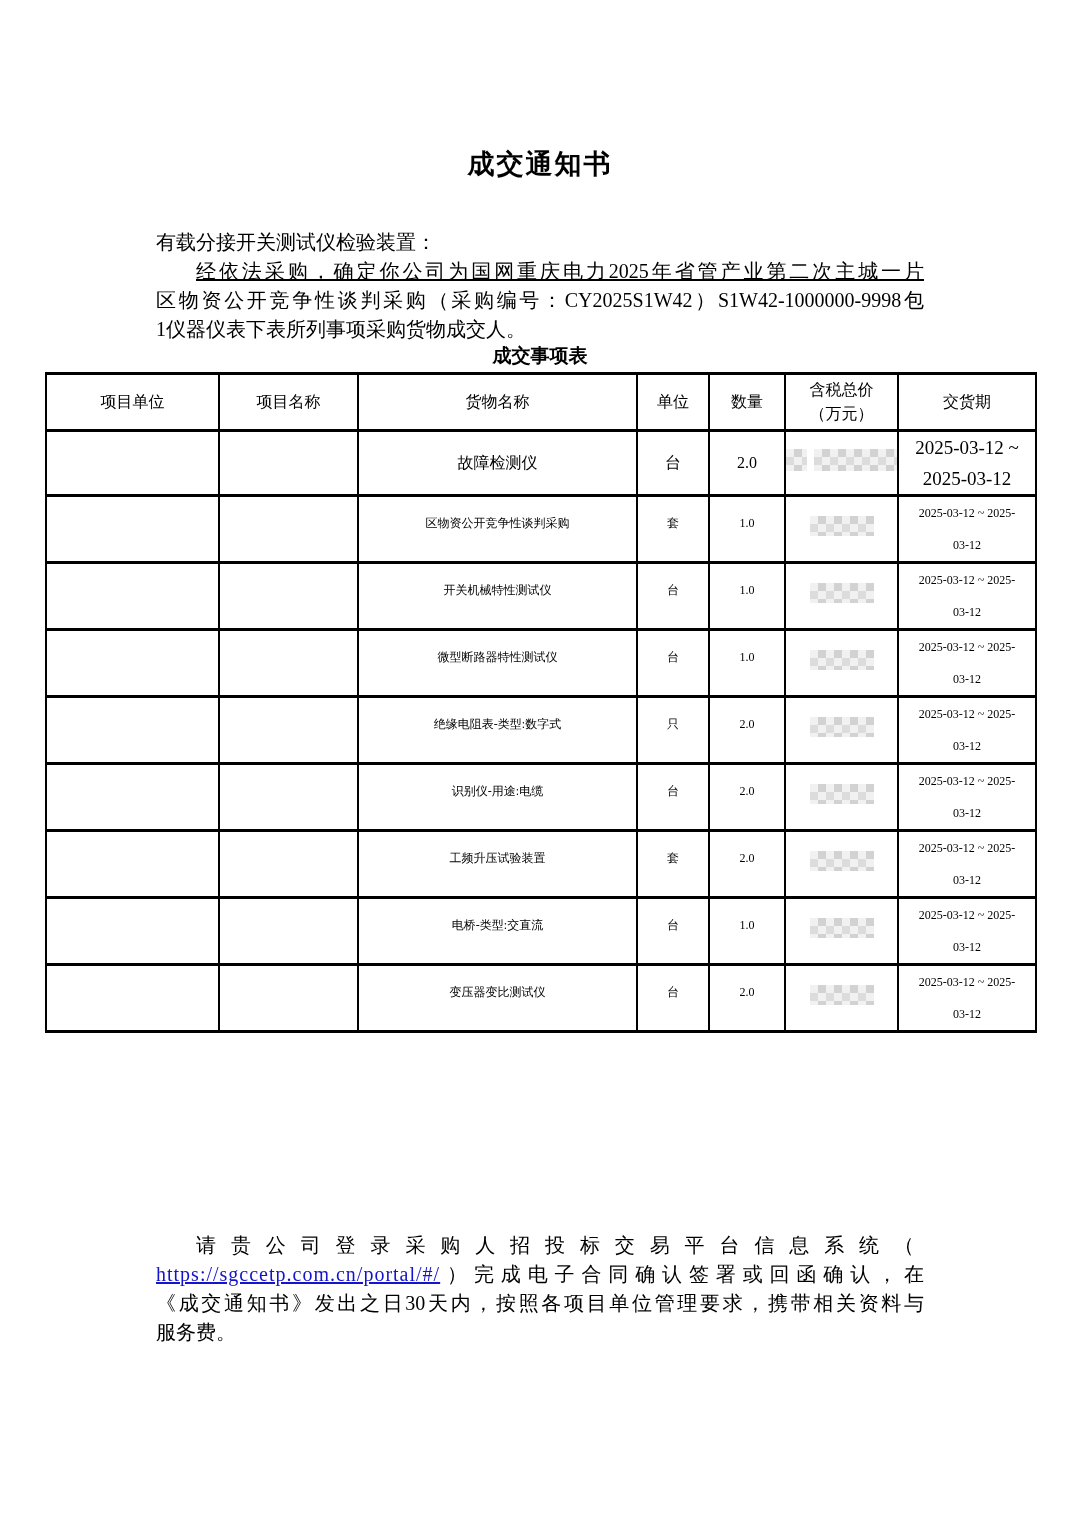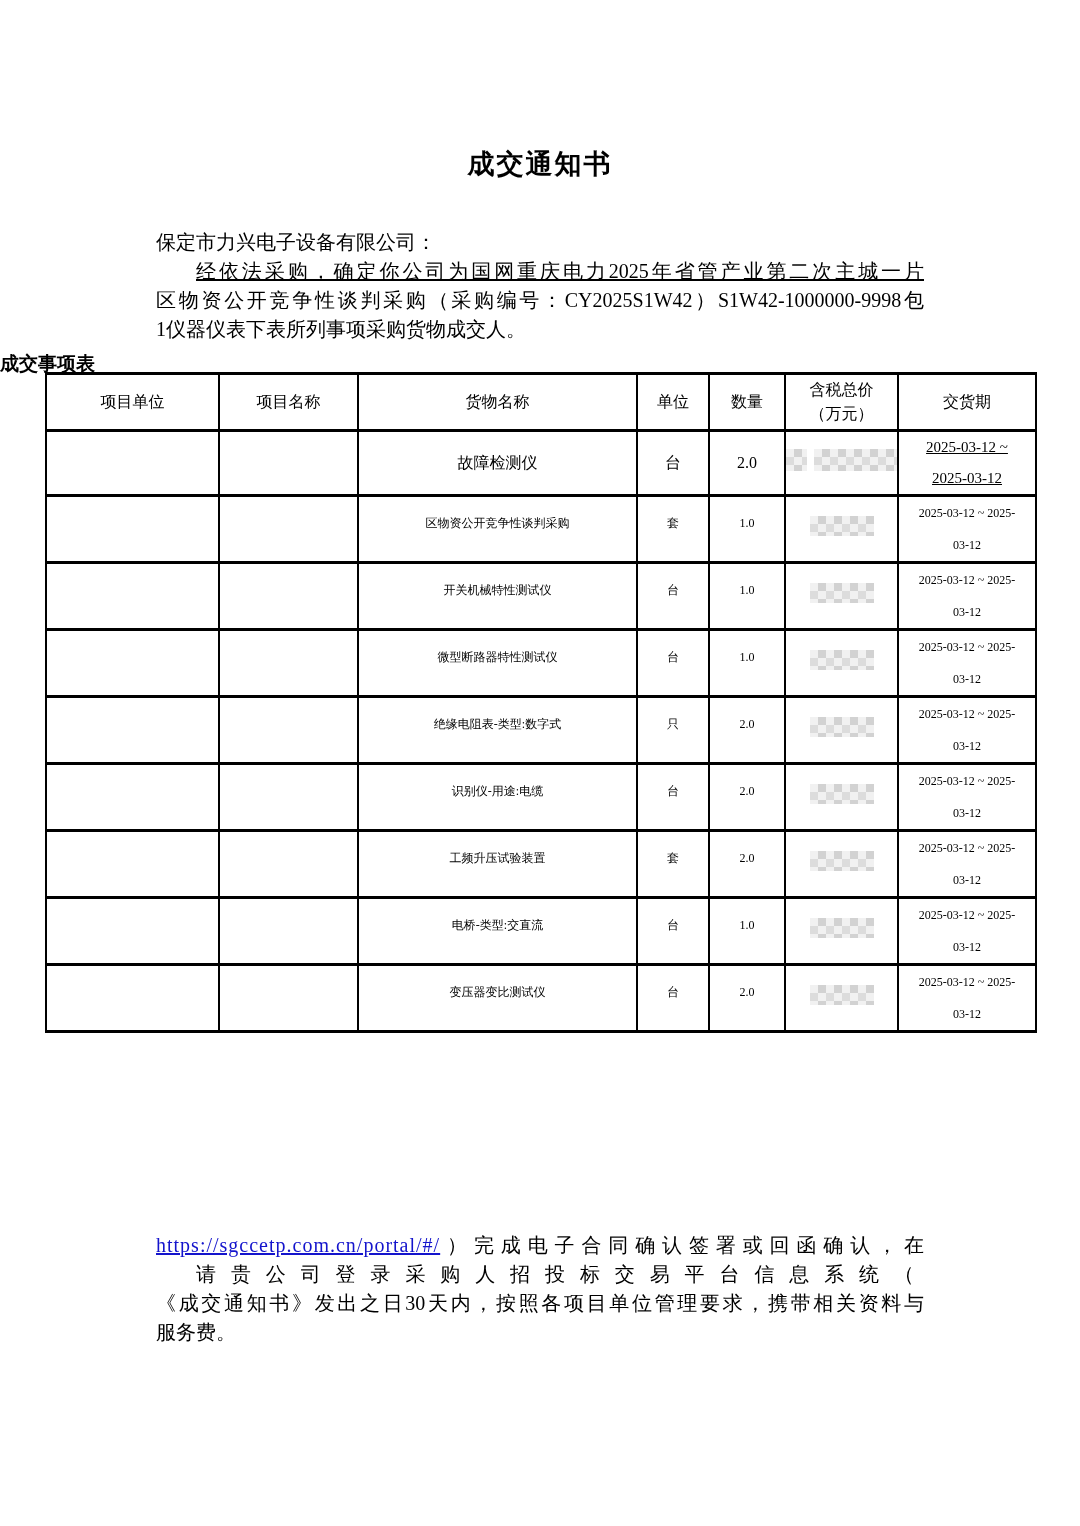--- a/index.html
+++ b/index.html
@@ -22,41 +22,41 @@
   .body-text{
     position:absolute;left:156px;width:768px;top:228px;
     font-size:20px;line-height:29px;
   }
   .jline{text-align:justify;text-align-last:justify;}
   .pline{text-align:left;}
   .indent{text-indent:40px;text-decoration:underline;}
   
   .table-title{
     position:absolute;top:343px;left:0;right:0;
-    font-size:19px;font-weight:bold;margin-top:8px;
+    text-align:center;font-size:19px;font-weight:bold;
   }
   
   table.deal{
     position:absolute;left:45px;top:372px;
     width:990px;table-layout:fixed;
     border-collapse:collapse;
   }
   table.deal th,table.deal td{
     border:2px solid #000;
     border-top-width:3px;border-bottom-width:3px;
     text-align:center;vertical-align:middle;
     padding:0;overflow:hidden;
     font-weight:normal;
   }
   table.deal thead tr{height:57px;}
   table.deal thead th{font-size:16px;line-height:24px;}
   table.deal tbody tr{height:64px;font-size:12px;}
   table.deal tbody tr.row-first{height:65px;font-size:16px;}
   td.c-date .dl{line-height:32px;white-space:nowrap;}
-  tr.row-first td.c-date{font-size:15px;text-decoration:underline;}
+  tr.row-first td.c-date{font-size:19px;}
   tr.row-first td.c-date .dl{line-height:31px;}
   tbody tr:not(.row-first) td.up > span{position:relative;top:-6px;display:inline-block;}
   
   .mos-wrap{display:flex;justify-content:center;align-items:center;gap:7px;position:relative;top:-3px;}
   .mosaic{
     height:20px;width:64px;
     background:
       conic-gradient(#d2d2d2 25%, #00000000 0 50%, #dcdcdc 0 75%, #0000 0) 0 0/16px 16px,
       conic-gradient(#e3e3e3 25%, #0000 0 50%, #ececec 0 75%, #0000 0) 8px 8px/16px 16px,
       #f1f1f1;
@@ -77,21 +77,21 @@
   }
 </style>
 </head>
 <body>
 
 <div class="page">
 
   <h1 class="doc-title">成交通知书</h1>
 
   <div class="body-text">
-    <div class="pline">保定市力兴电子设备有限公司：</div>
+    <div class="pline">有载分接开关测试仪检验装置：</div>
     <div class="jline indent">经依法采购，确定你公司为国网重庆电力2025年省管产业第二次主城一片</div>
     <div class="jline">区物资公开竞争性谈判采购（采购编号：CY2025S1W42）S1W42-1000000-9998包</div>
     <div class="pline">1仪器仪表下表所列事项采购货物成交人。</div>
   </div>
 
   <div class="table-title">成交事项表</div>
 
   <table class="deal">
     <colgroup>
       <col style="width:173px">
@@ -259,19 +259,19 @@
           </td>
           <td class="c-date">
             <div class="dl">2025-03-12 ~ 2025-</div>
             <div class="dl">03-12</div>
           </td>
         </tr>
       </tbody>
   </table>
 
   <div class="footer-text">
+    <div class="jline spread">请贵公司登录采购人招投标交易平台信息系统（</div>
     <div class="jline"><a class="portal-link">https://sgccetp.com.cn/portal/#/</a><span>）完成电子合同确认签署或回函确认，在</span></div>
-    <div class="jline spread">请贵公司登录采购人招投标交易平台信息系统（</div>
     <div class="jline">《成交通知书》发出之日30天内，按照各项目单位管理要求，携带相关资料与</div>
     <div class="pline">服务费。</div>
   </div>
 
 </div>
 
 </body></html>

